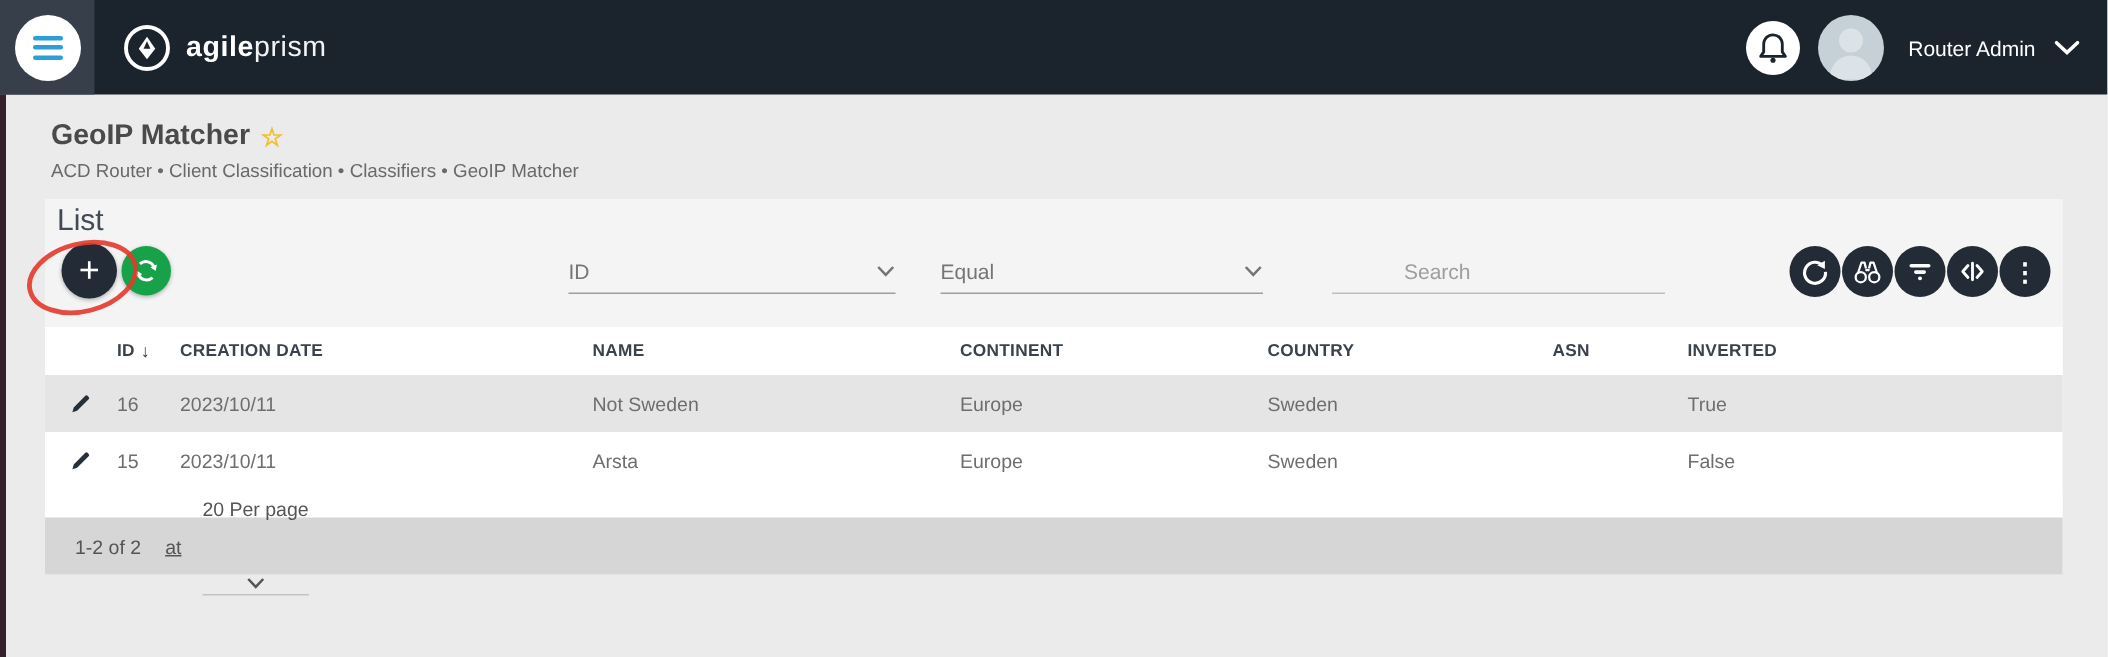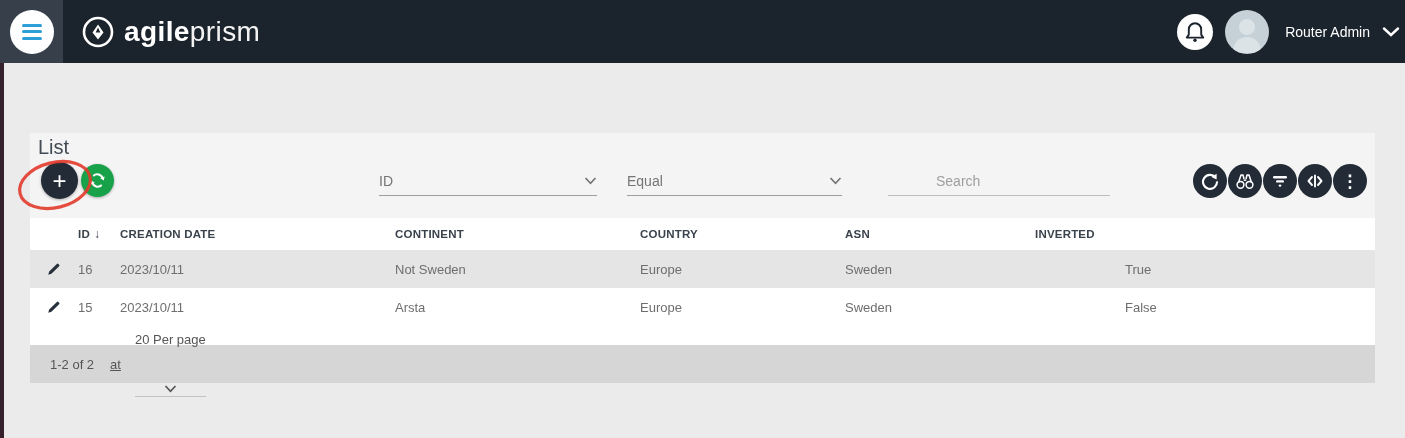--- a/index.html
+++ b/index.html
@@ -7,24 +7,24 @@
   body { font-family:"Liberation Sans", sans-serif; background:#ebebeb; position:relative; }
 
   .stage { position:relative; width:1405px; height:438px; background:#ebebeb; }
 
   
   .topbar { position:absolute; left:0; top:0; width:1405px; height:63px; background:#1b232c; display:flex; align-items:center; }
   .menu-square { width:63px; height:63px; background:#37404a; display:flex; align-items:center; justify-content:center; cursor:pointer; flex:0 0 auto; }
   .menu-circle { width:44px; height:44px; border-radius:50%; background:#ffffff; display:flex; flex-direction:column; align-items:center; justify-content:center; gap:3.5px; }
   .menu-circle i { display:block; width:20px; height:3px; border-radius:2px; background:#2d9fd8; }
   .brand { display:flex; align-items:center; margin-left:17px; gap:8px; }
-  .brand-text { color:#fff; font-size:28px; letter-spacing:.4px; }
+  .brand-text { color:#fff; font-size:19px; letter-spacing:.4px; }
   .brand-text .b1 { font-weight:700; }
   .brand-text .b2 { font-weight:300; opacity:.95; }
-  .topbar-right { margin-left:auto; display:flex; align-items:center; gap:12px; padding-right:5px; }
+  .topbar-right { margin-left:auto; display:flex; align-items:center; gap:12px; padding-right:18px; }
   .bell-wrap { width:36px; height:36px; border-radius:50%; background:#fff; display:flex; align-items:center; justify-content:center; cursor:pointer; }
   .avatar { width:44px; height:44px; border-radius:50%; background:#c6d0d7; position:relative; overflow:hidden; cursor:pointer; }
   .avatar .head { position:absolute; left:50%; top:9px; transform:translateX(-50%); width:16px; height:16px; border-radius:50%; background:#dbe3e7; }
   .avatar .torso { position:absolute; left:50%; top:27px; transform:translateX(-50%); width:28px; height:16px; border-radius:14px 14px 0 0; background:#dbe3e7; }
   .username { color:#fff; font-size:14px; margin-left:4px; cursor:pointer; }
 
   
   .left-strip { position:absolute; left:0; top:63px; width:4px; height:375px; background:#35212b; }
   .page-head { position:absolute; left:34px; top:80px; }
   .page-title-row { display:flex; align-items:center; gap:7px; }
@@ -109,20 +109,27 @@
       </div>
       <span class="username">Router Admin</span>
       <svg width="18" height="10" viewBox="0 0 18 10" style="cursor:pointer">
         <polyline points="2,1.5 9,8 16,1.5" fill="none" stroke="#ffffff" stroke-width="2.4" stroke-linecap="round"></polyline>
       </svg>
     </div>
   </div>
 
   <div class="left-strip"></div>
 
+  <div class="page-head">
+    <div class="page-title-row">
+      <span class="page-title">GeoIP Matcher</span>
+      <span class="fav-star">☆</span>
+    </div>
+    <div class="breadcrumb">ACD Router • Client Classification • Classifiers • GeoIP Matcher</div>
+  </div>
 
   <div class="card">
 
     <div class="toolbar">
       <div class="list-title">List</div>
 
       <button class="fab dark">
         <span>+</span>
       </button>
       <button class="fab green">
@@ -191,20 +198,21 @@
     </div>
 
     <div class="tbl">
       <div class="tbl-row tbl-head">
         <div class="th"></div>
         <div class="th th-id">
           <span>ID</span>
           <span class="sort-arrow">↓</span>
         </div>
         <div class="th">CREATION DATE</div>
+        <div class="th">NAME</div>
         <div class="th">CONTINENT</div>
         <div class="th">COUNTRY</div>
         <div class="th">ASN</div>
         <div class="th">INVERTED</div>
       </div>
 
       <div class="tbl-row tbl-datarow striped">
         <div class="edit-cell">
           <button class="edit-btn">
             <svg width="15" height="15" viewBox="0 0 20 20">

